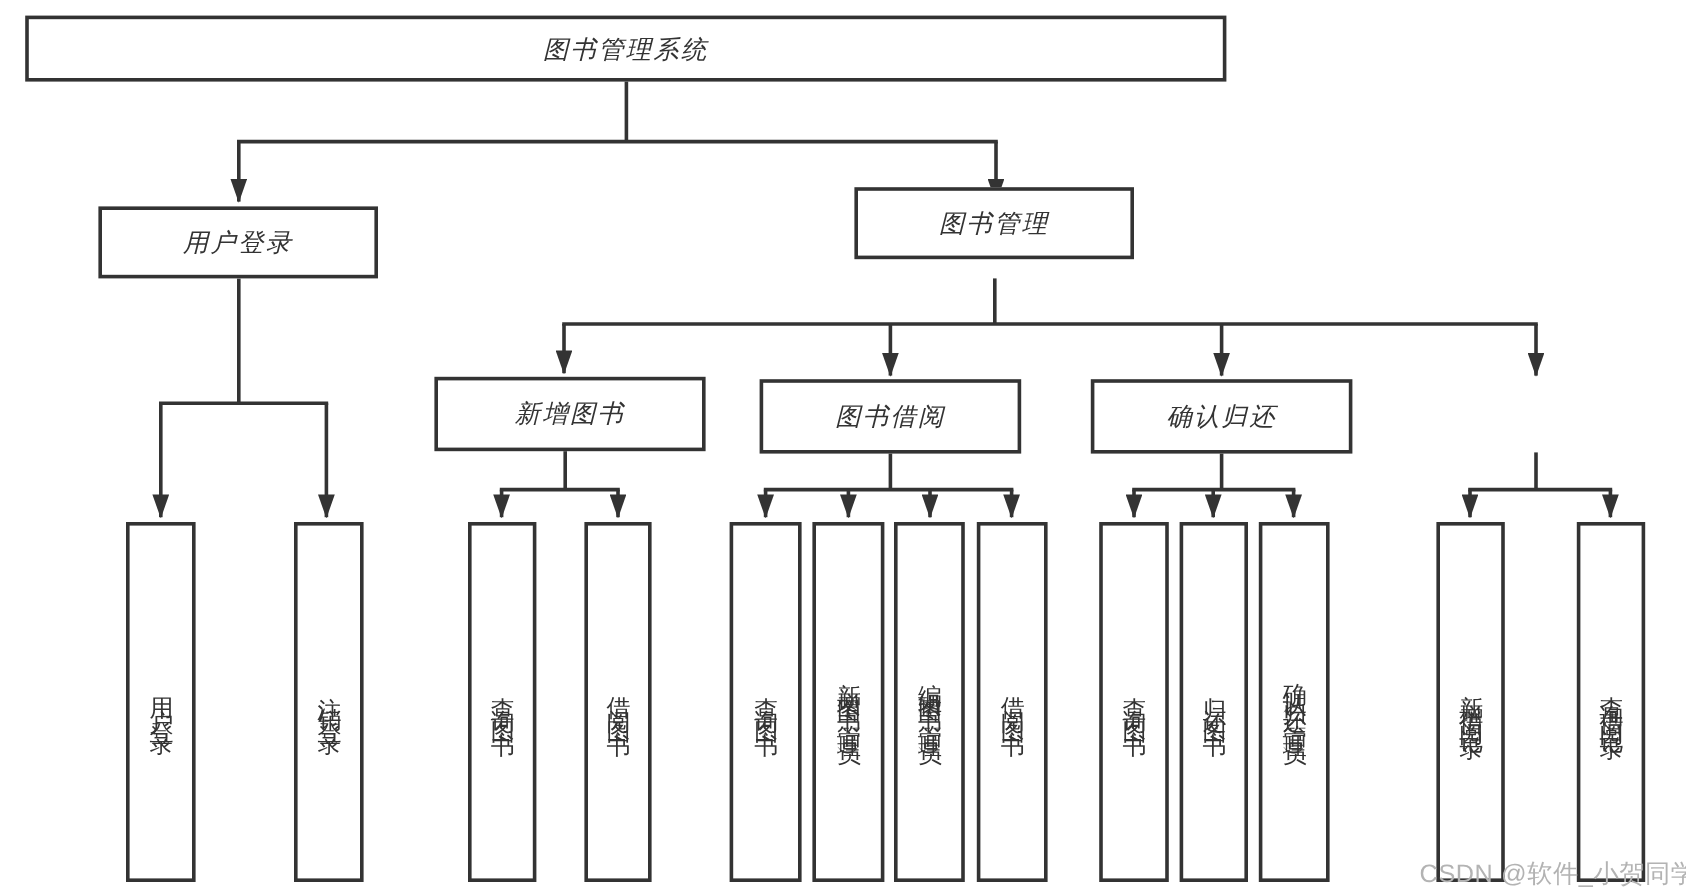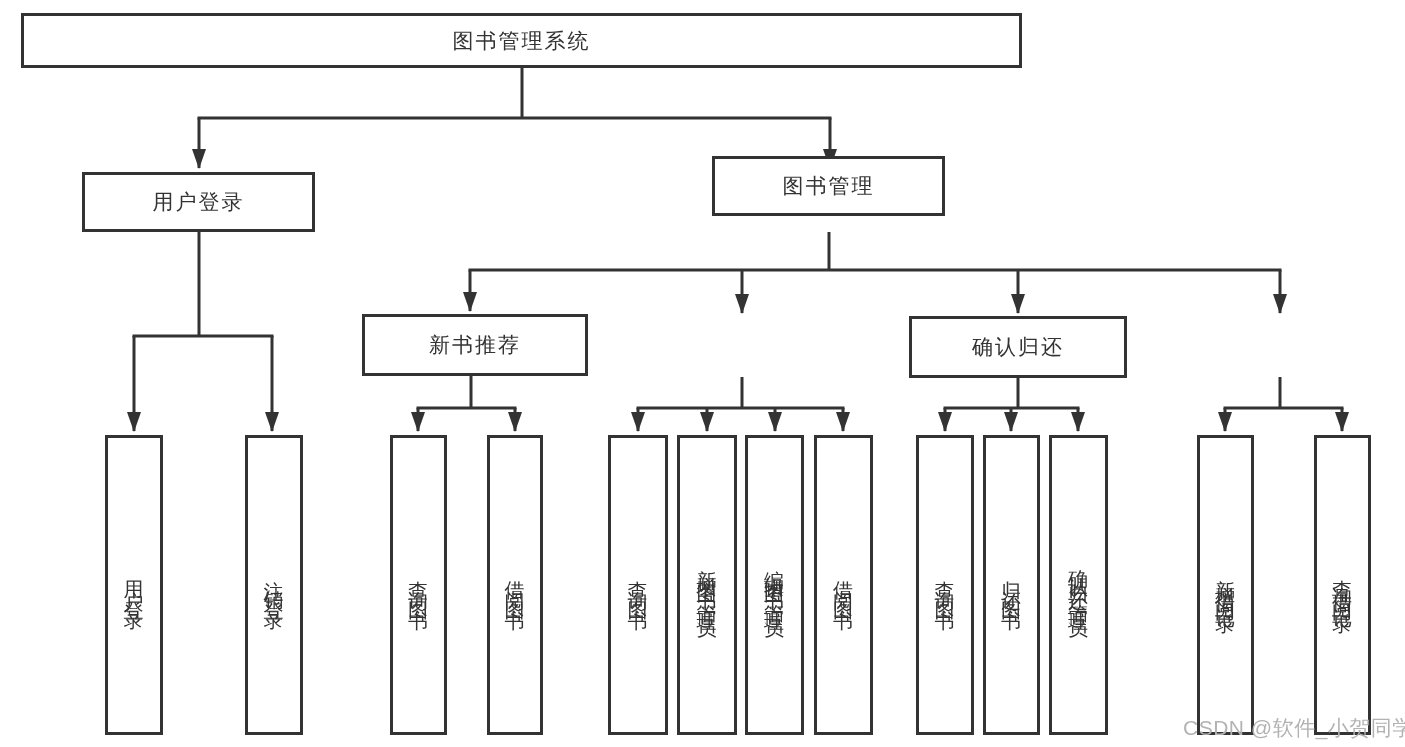--- a/index.html
+++ b/index.html
@@ -26,20 +26,21 @@
     border:3px solid var(--border);
     background:#fff;
     color:var(--text);
     display:flex;align-items:center;justify-content:center;
     z-index:2;
   }
   .node.h span{
     font-size:21px;
     letter-spacing:2px;
     white-space:nowrap;
+    font-style:italic;
   }
   .node.v span{
     writing-mode:vertical-rl;
     text-orientation:mixed;
     font-size:20px;
     line-height:1;
     letter-spacing:10px;
     white-space:nowrap;
   }
   .node.v.long span{
@@ -115,21 +116,24 @@
   </div>
 
   <div class="node h" style="left:82px;top:172px;width:233px;height:60px">
     <span>用户登录</span>
   </div>
   <div class="node h" style="left:712px;top:156px;width:233px;height:60px">
     <span>图书管理</span>
   </div>
 
   <div class="node h" style="left:362px;top:314px;width:226px;height:62px">
-    <span>新书推荐</span>
+    <span>新增图书</span>
+  </div>
+  <div class="node h" style="left:633px;top:316px;width:218px;height:62px">
+    <span>图书借阅</span>
   </div>
   <div class="node h" style="left:909px;top:316px;width:218px;height:62px">
     <span>确认归还</span>
   </div>
 
   <div class="node v" style="left:105px;top:435px;width:58px;height:300px">
     <span>用户登录</span>
   </div>
   <div class="node v" style="left:245px;top:435px;width:58px;height:300px">
     <span>注销登录</span>

